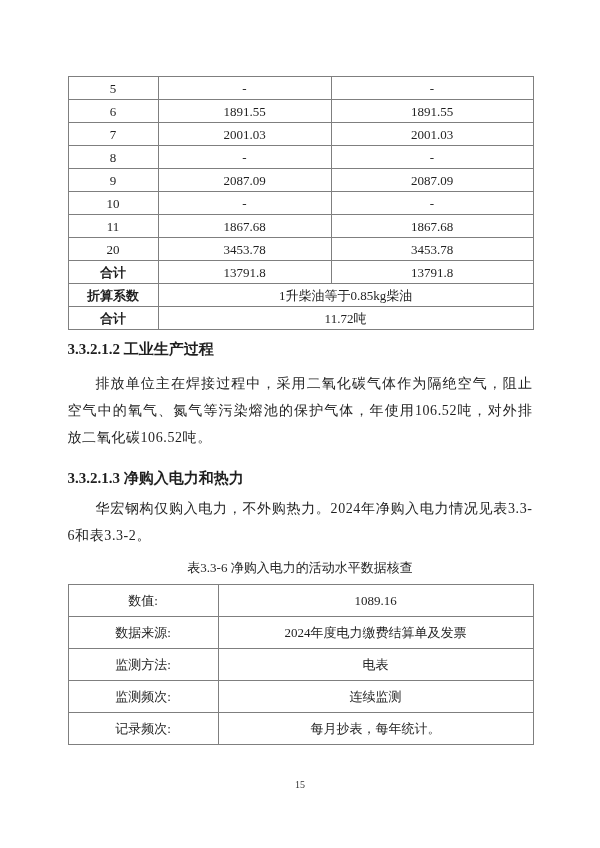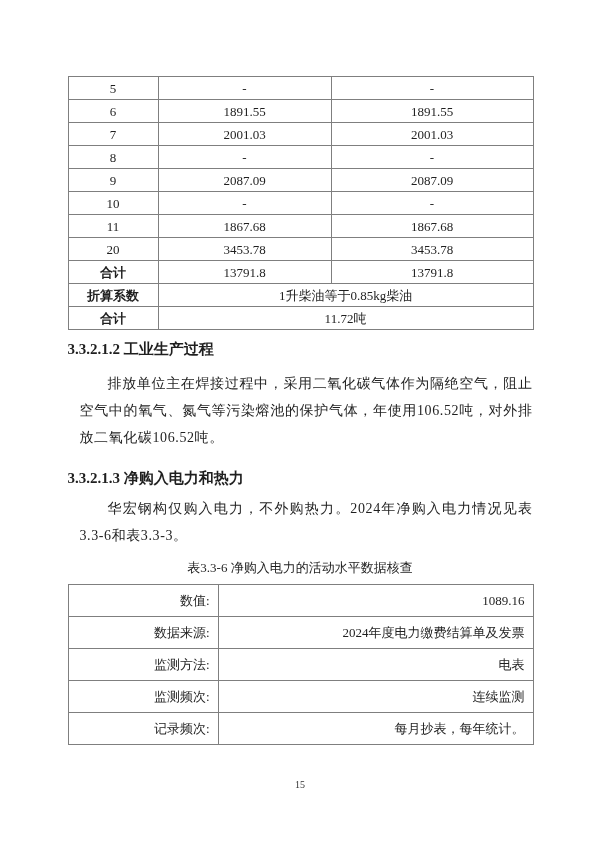--- a/index.html
+++ b/index.html
@@ -40,37 +40,37 @@
     height: 22px;
     text-align: center;
     padding: 0 2px;
   }
   .t-fuel .lbl-bold {
     font-weight: bold;
   }
   
   .t-elec td {
     height: 31px;
-    text-align: right;
+    text-align: center;
     padding: 0 8px;
   }
   
   .h3 {
     font-size: 15px;
     font-weight: bold;
     line-height: 22px;
     margin: 8px 0 0 0;
   }
   .para {
     font-size: 14px;
     line-height: 27px;
     letter-spacing: 0.6px;
     text-align: justify;
     text-indent: 2em;
-    margin: 10px 0 0 12px;
+    margin: 10px 0 0 0;
   }
   .para-2 {
     margin-top: 6px;
   }
   .h3-2 {
     margin-top: 16px;
   }
   .tbl-caption {
     font-size: 13px;
     font-weight: normal;
@@ -156,21 +156,21 @@
         <td class="lbl-bold">合计</td>
         <td colspan="2">11.72吨</td>
       </tr>
     </tbody>
   </table>
 
   <div class="h3">3.3.2.1.2  工业生产过程</div>
   <div class="para">排放单位主在焊接过程中，采用二氧化碳气体作为隔绝空气，阻止空气中的氧气、氮气等污染熔池的保护气体，年使用106.52吨，对外排放二氧化碳106.52吨。</div>
 
   <div class="h3 h3-2">3.3.2.1.3  净购入电力和热力</div>
-  <div class="para para-2">华宏钢构仅购入电力，不外购热力。2024年净购入电力情况见表3.3-6和表3.3-3。</div>
+  <div class="para para-2">华宏钢构仅购入电力，不外购热力。2024年净购入电力情况见表3.3-6和表3.3-2。</div>
 
   <div class="tbl-caption">表3.3-6  净购入电力的活动水平数据核查</div>
 
   <div class="t-elec-wrap">
     <table class="t-elec">
       <colgroup>
         <col style="width:150px">
         <col style="width:315px">
       </colgroup>
       <tbody>

